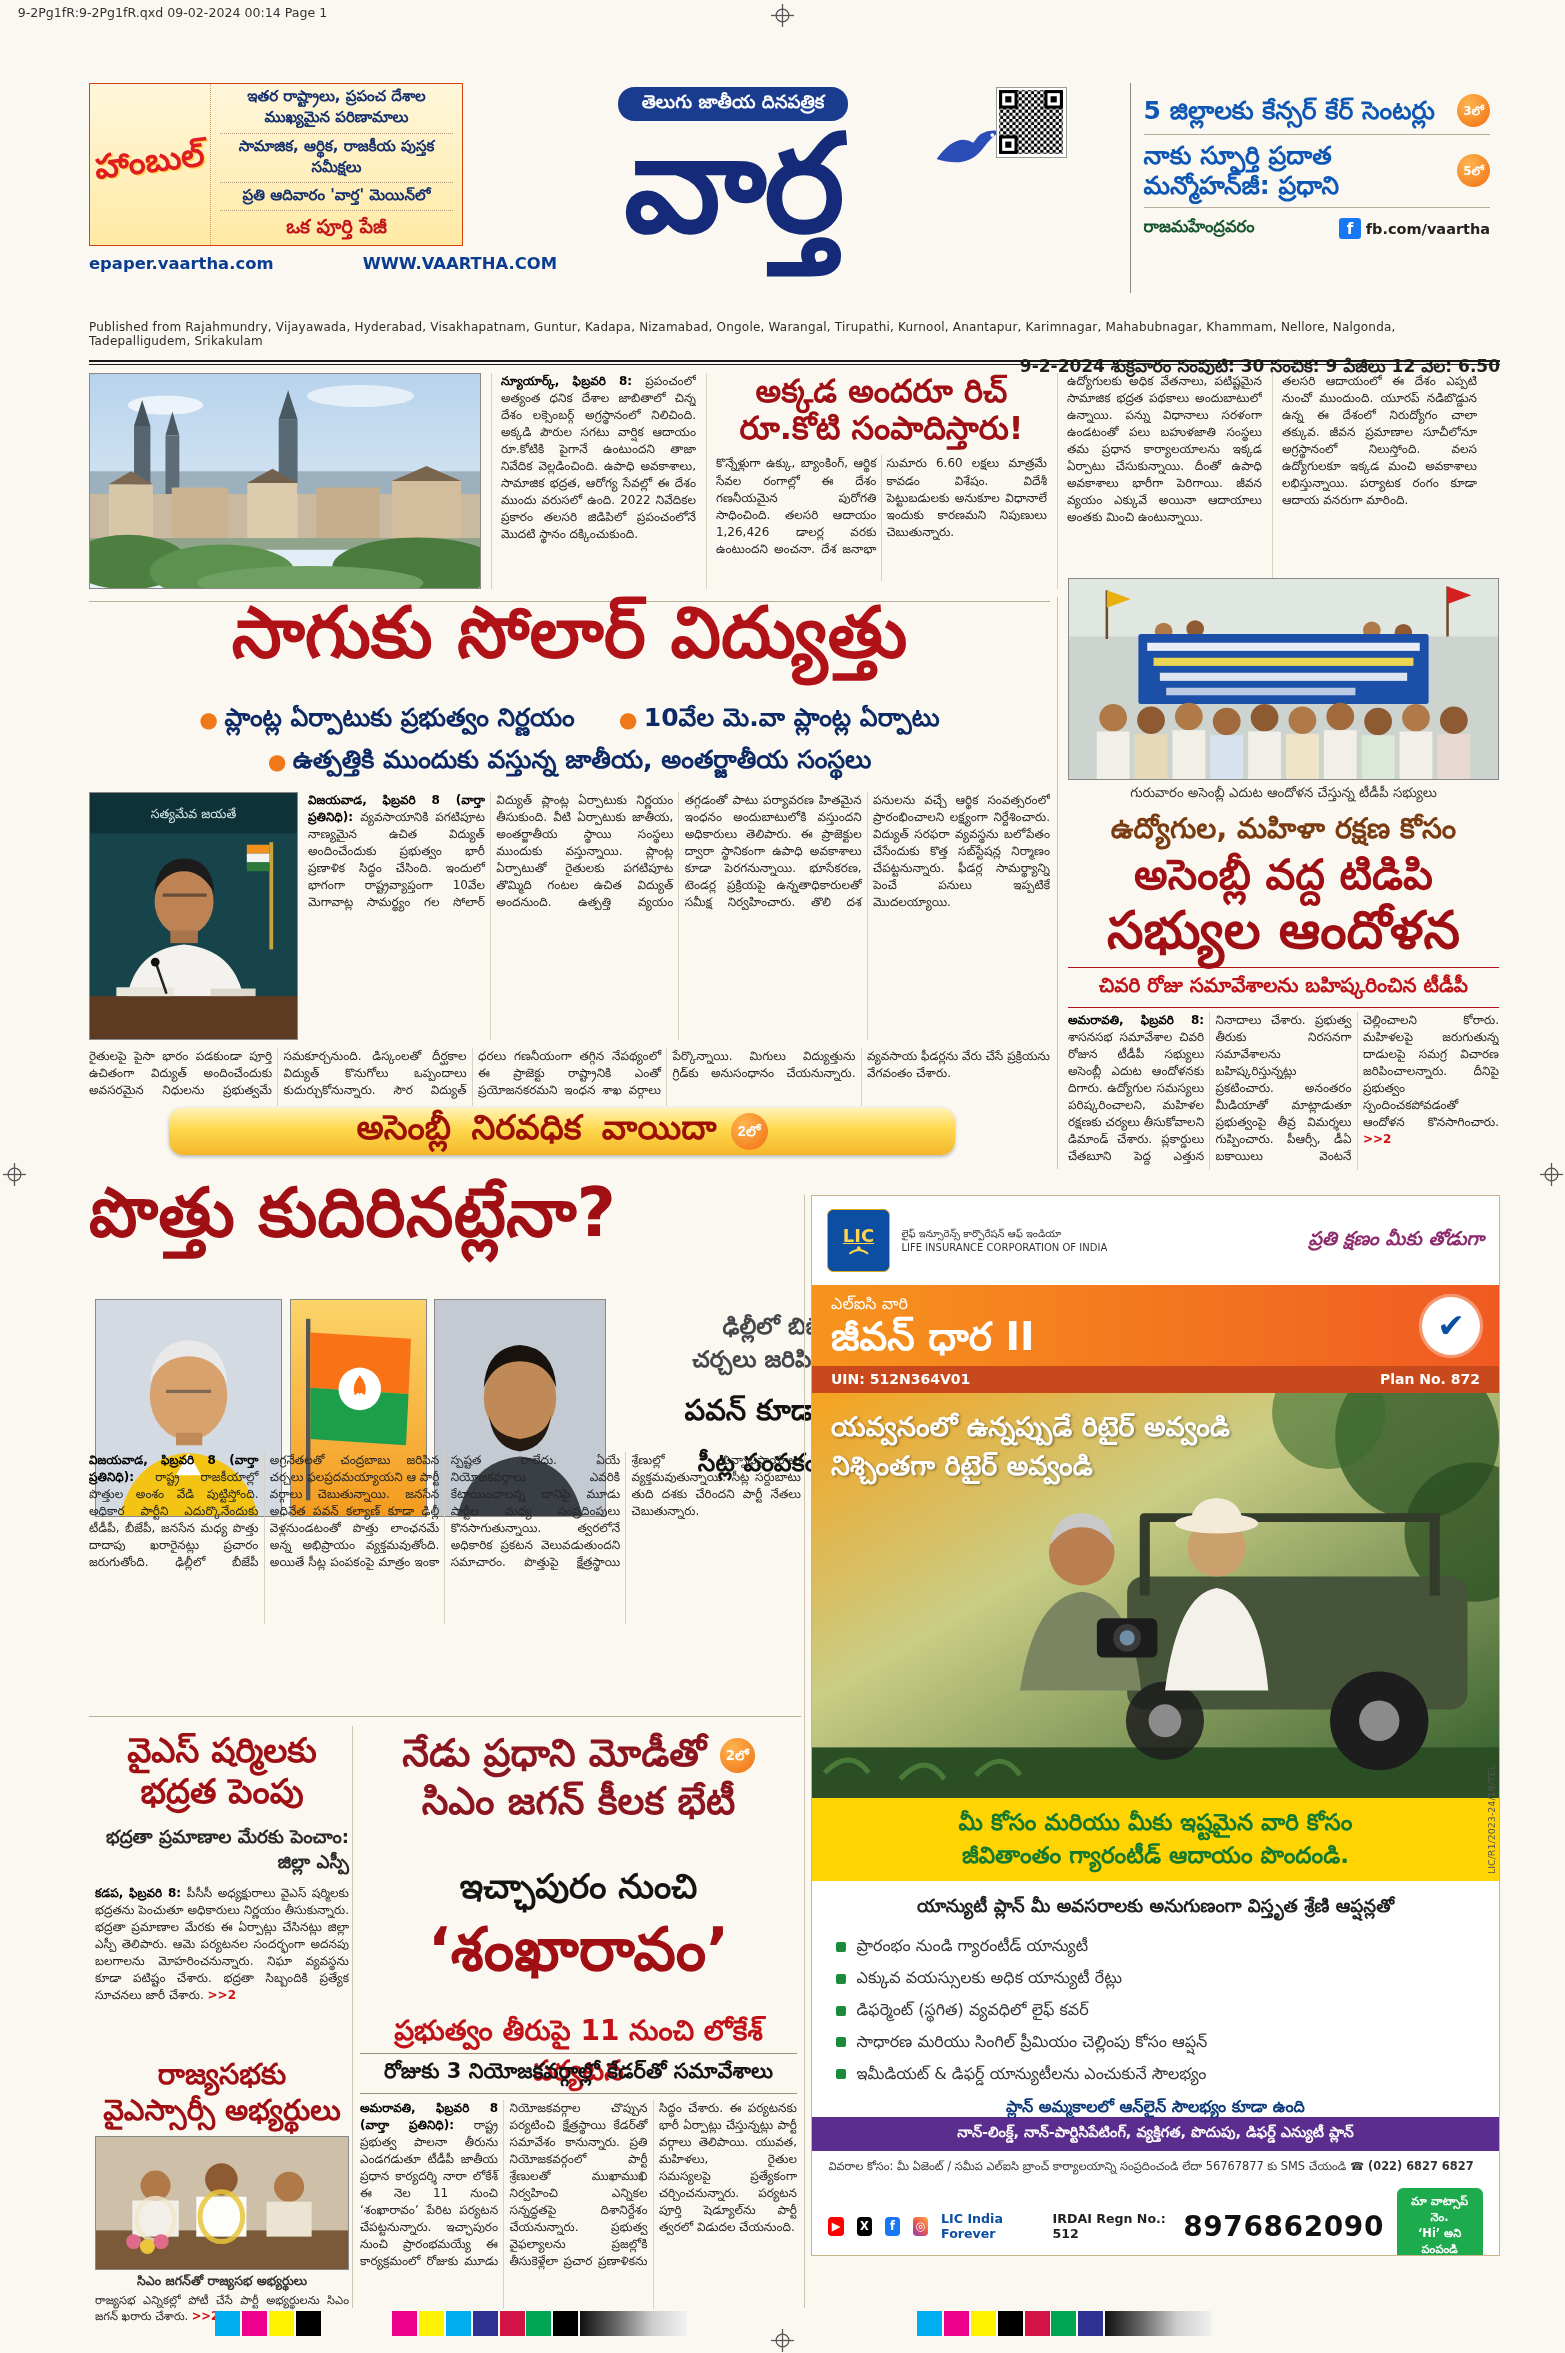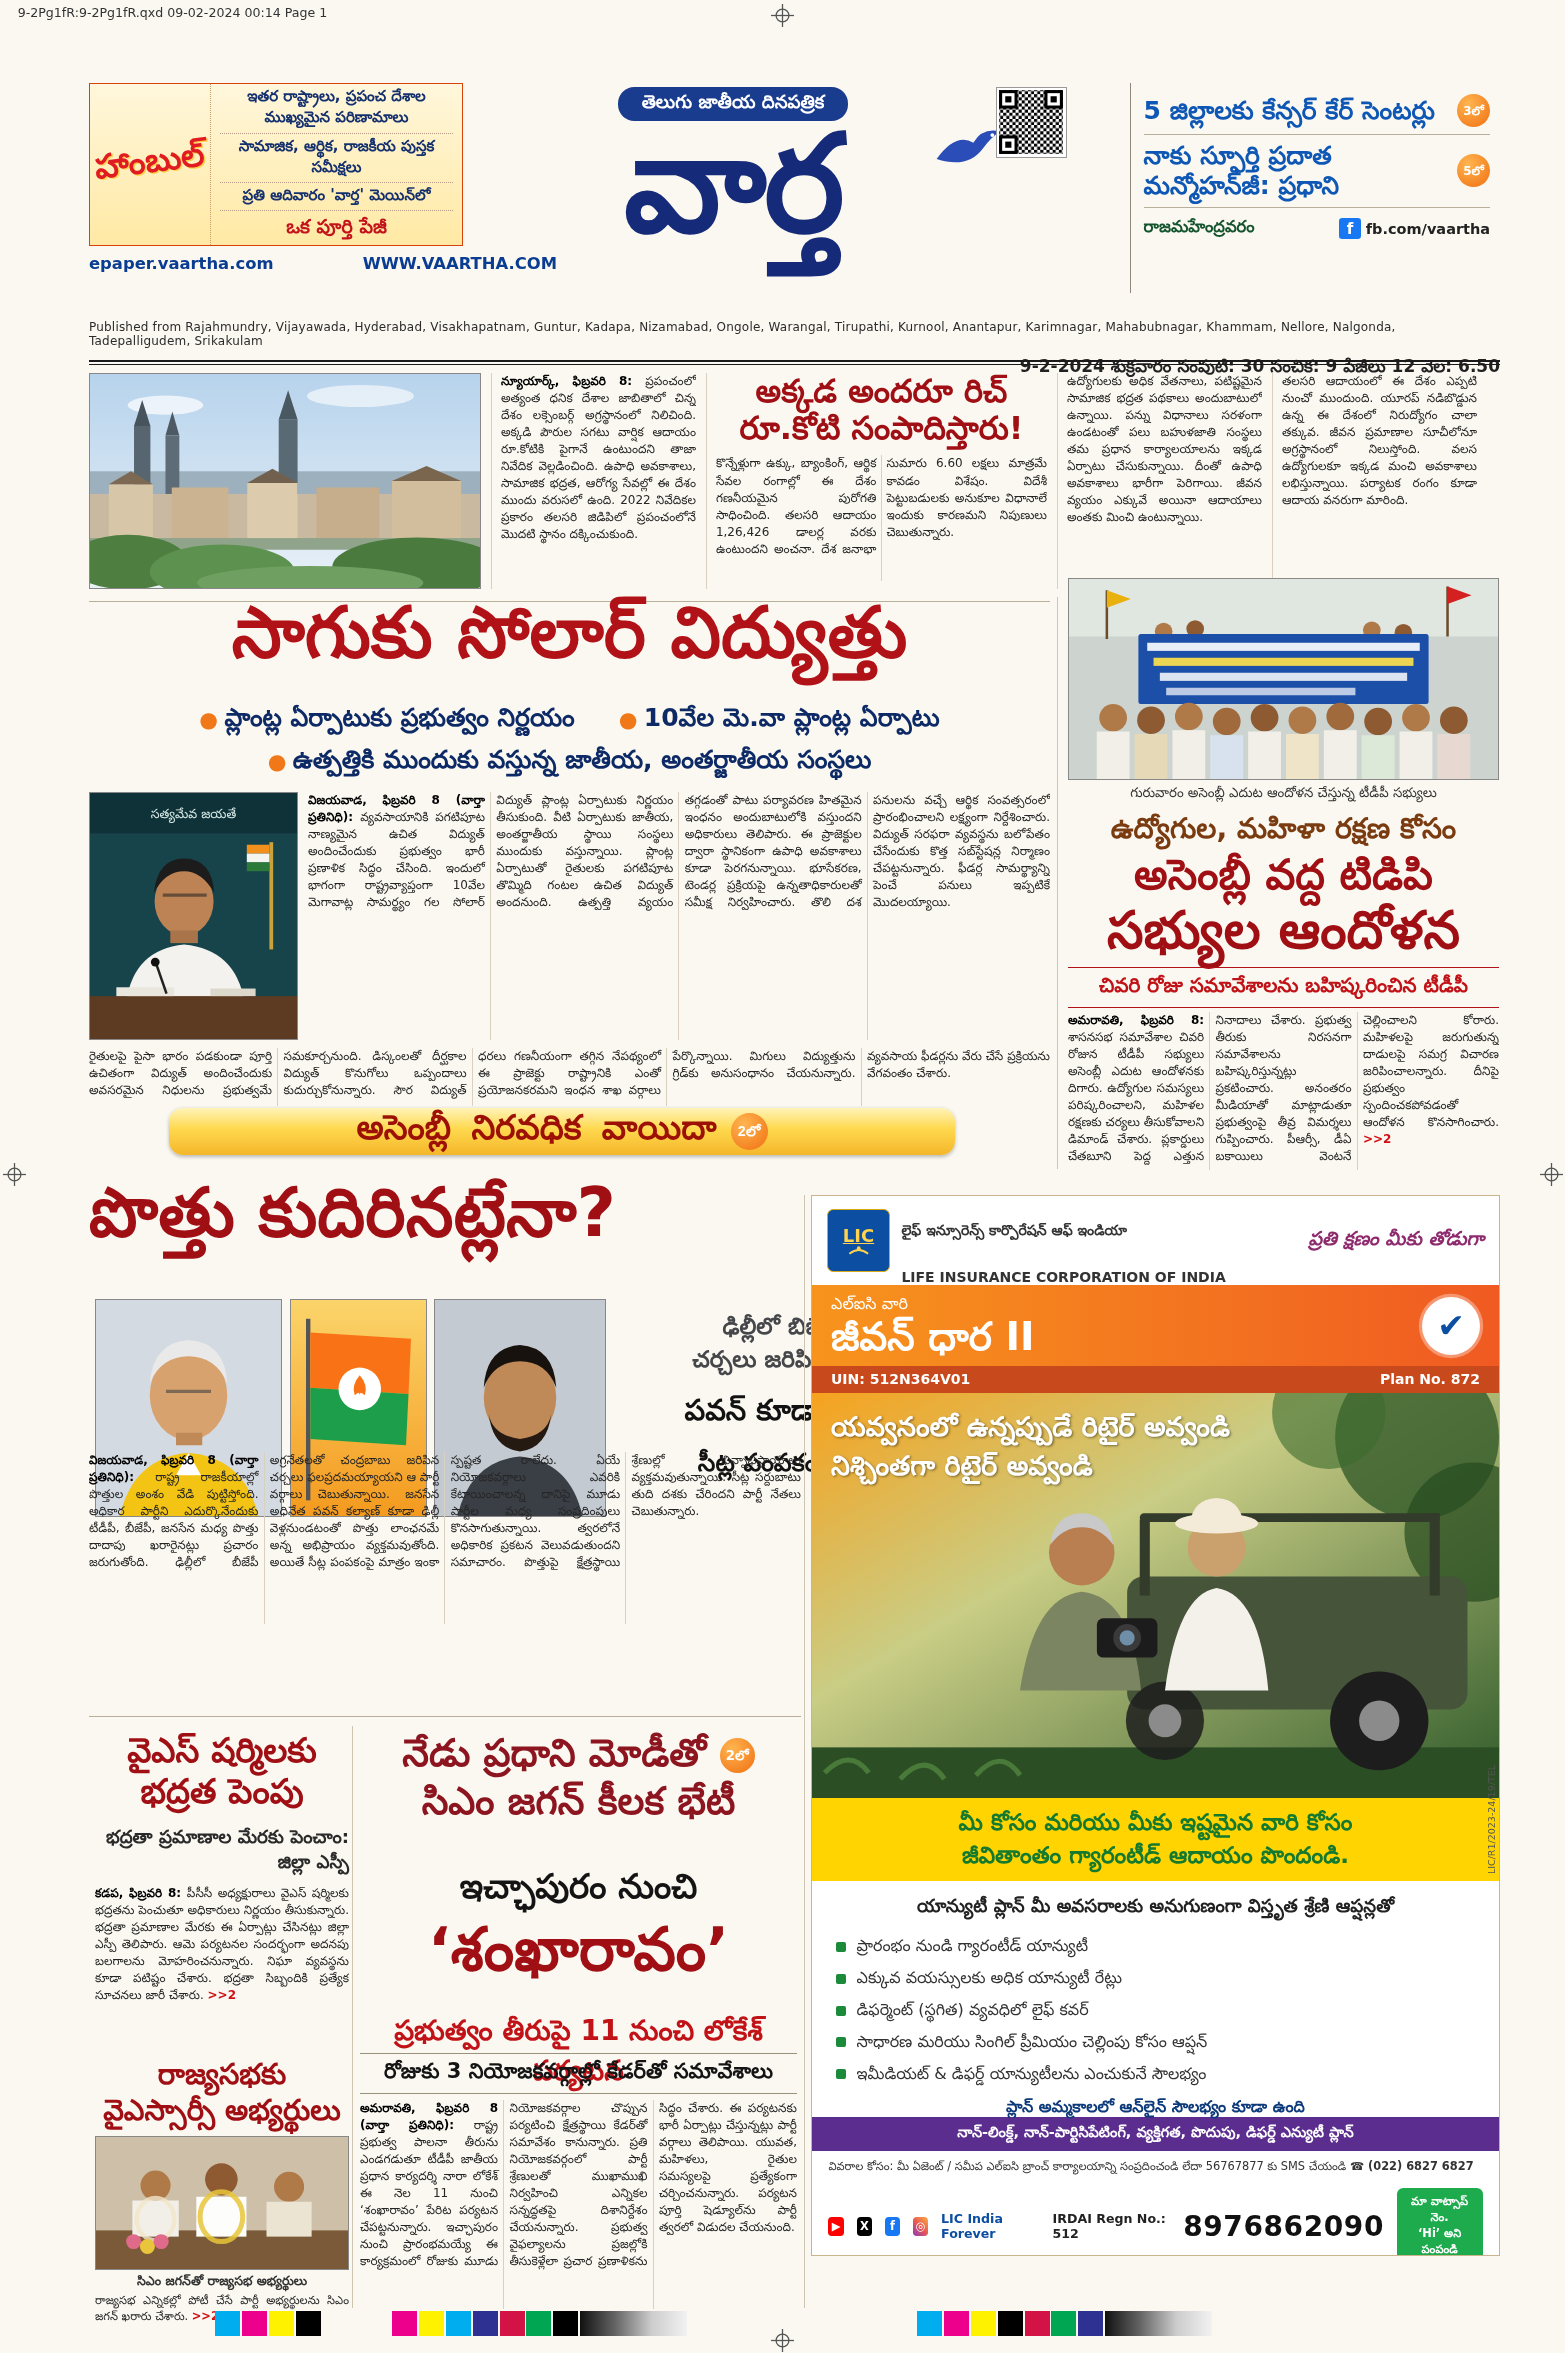--- a/index.html
+++ b/index.html
@@ -109,21 +109,21 @@
   #sank-deck { left:360px; top:2053px; width:437px; text-align:center; font-size:21px; font-weight:bold; color:#141414;
     border-top:0.6px solid #9a917c; border-bottom:0.6px solid #9a917c; padding:5px 0; }
   #sank-body { left:360px; top:2100px; width:437px; height:209px; }
 
   
   #lic-ad { left:811px; top:1195px; width:689px; height:1061px; border:1.3px solid #c8b58a; background:#fff; overflow:hidden; }
   #lic-top { height:89px; display:flex; align-items:center; padding:0 15px; gap:11.4px; }
   #lic-logo-sq { width:63px; height:63px; background:#0b4ea2; border:1.9px solid #d9a916; border-radius:6.3px;
     display:flex; align-items:center; justify-content:center; flex-direction:column; }
   #lic-logo-sq .t { color:#ffd34d; font-weight:bold; font-size:18px; line-height:1;text-decoration:underline; }
-  #lic-names div { font-size:14px; color:#333; font-weight:bold; line-height:1.4;margin-top:27px; }
+  #lic-names div { font-size:10px; color:#333; font-weight:normal; line-height:1.4; }
   #lic-slogan { margin-left:auto; font-size:19px; font-weight:bold; font-style:italic; color:#8e2b6e; }
   #lic-brand { height:81px; background:linear-gradient(90deg,#f7941d,#f05a22); display:flex; align-items:center; padding:0 19px; gap:15px; color:#fff; }
   #lic-brand-text .pre { font-size:16px; }
   #lic-brand-text .name { font-size:39px; font-weight:bold; line-height:1.05; }
   #lic-shield { margin-left:auto; width:58px; height:58px; background:#fff; border-radius:50%; display:flex; align-items:center; justify-content:center;
     color:#0b4ea2; font-size:33px; font-weight:bold; box-shadow:0 0 0 3.2px rgba(255,255,255,.35); }
   #lic-uin { height:26.6px; background:#c8491b; color:#fff; display:flex; justify-content:space-between; align-items:center; padding:0 19px; font-size:14px; font-weight:bold; }
   #lic-hero { position:relative; height:405px; }
   #lic-hero-head { position:absolute; left:19px; top:14px; width:405px; color:#fff; font-size:27px; font-weight:bold; line-height:1.45; text-shadow:1.3px 1.3px 2.5px rgba(0,0,0,.45); }
   #lic-yellow { height:83px; background:#ffd400; display:flex; flex-direction:column; align-items:center; justify-content:center; }

